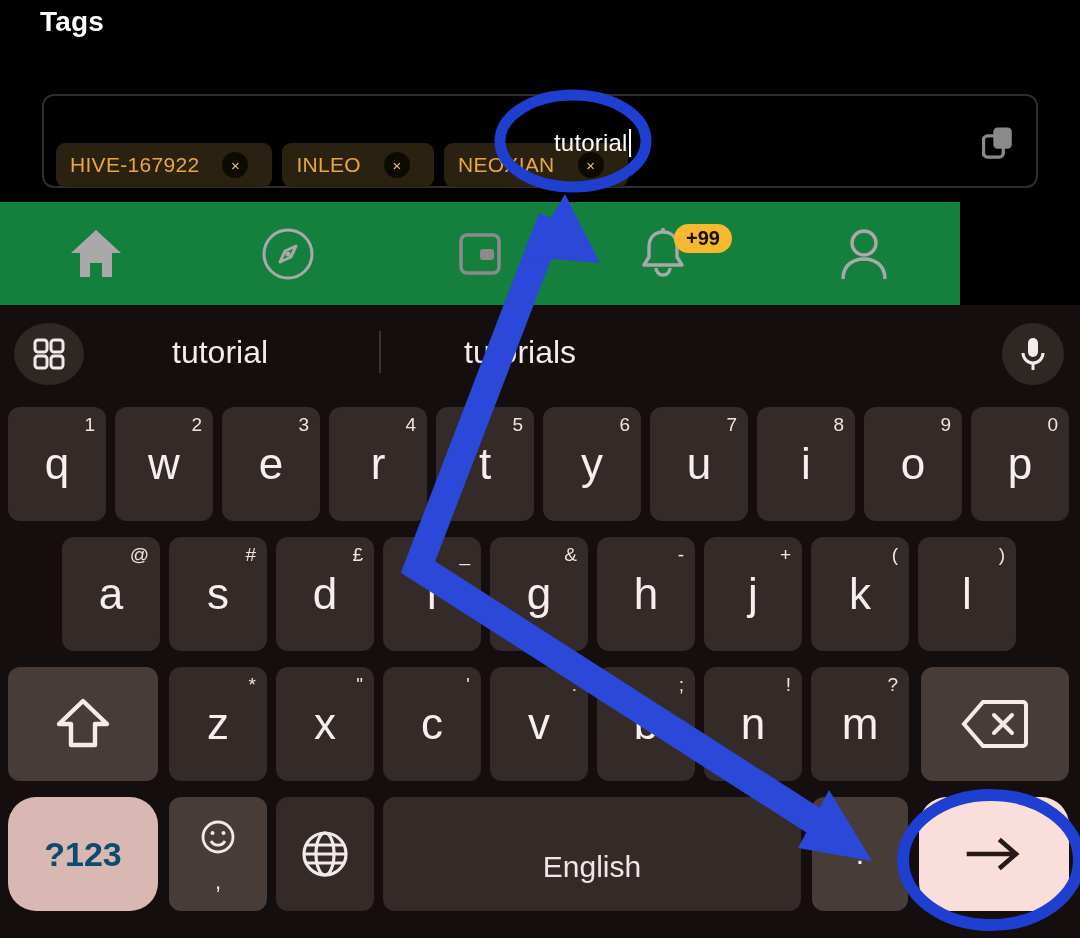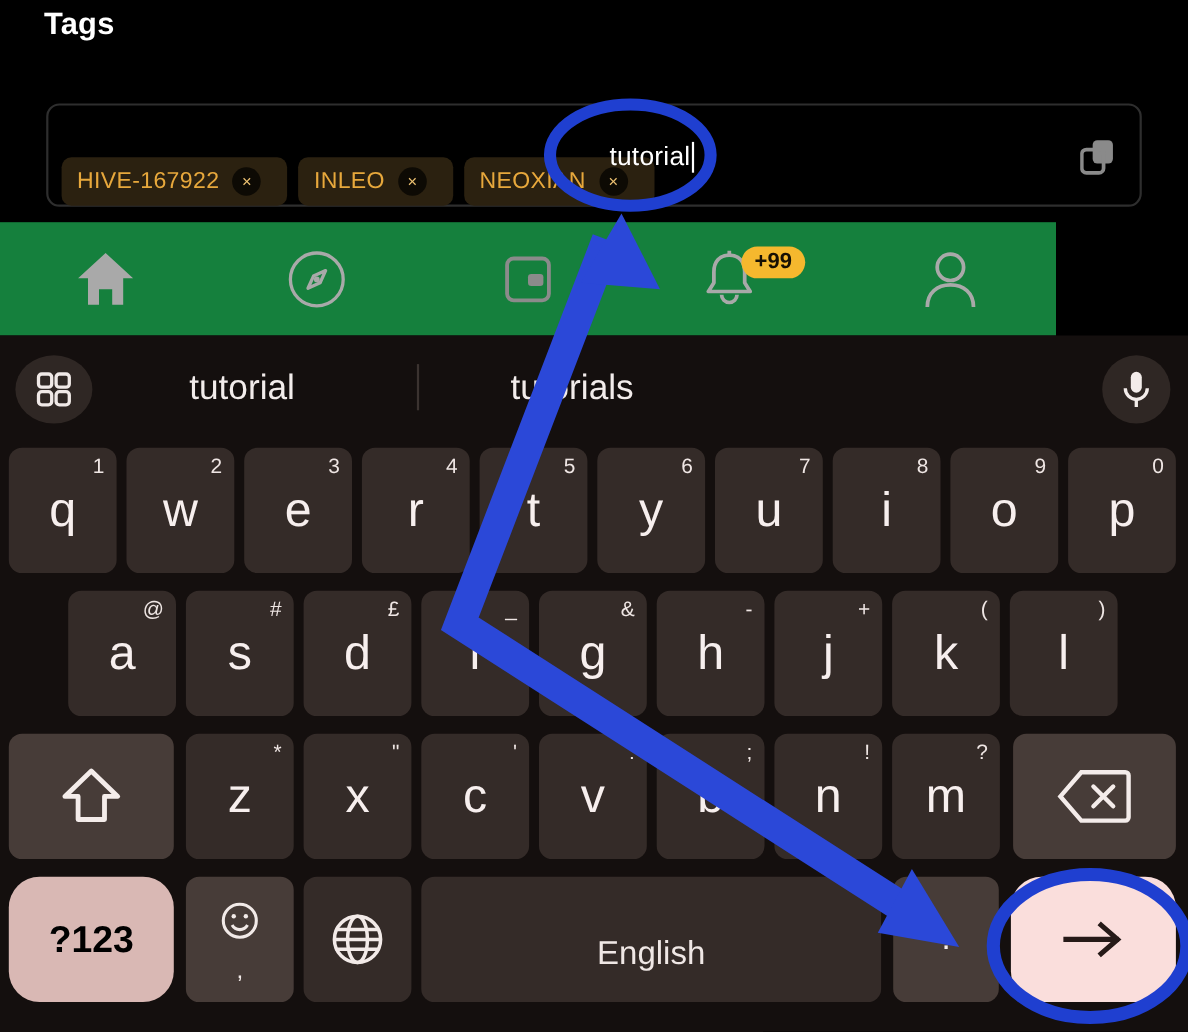--- a/index.html
+++ b/index.html
@@ -22,21 +22,21 @@
     font-size: 19.5px; color: #9b9b9b; letter-spacing: .1px;
   }
   .tags-box {
     position: absolute; left: 42px; top: 94px;
     width: 996px; height: 94px;
     border: 2px solid #2e2e2e; border-radius: 12px;
     background: #000;
   }
   .chips { position: absolute; left: 12px; top: 0; height: 94px; display: flex; align-items: center; gap: 10px; }
   .chip {
-    display: flex; align-items: center; gap: 12px;
+    display: flex; align-items: center; gap: 23px;
     height: 44px; padding: 0 24px 0 14px;
     background: #2b2110; border-radius: 9px; margin-top: 44px;
   }
   .chip-label { font-size: 21px; color: #e7a83c; letter-spacing: .3px; white-space: nowrap; }
   .chip-x {
     width: 26px; height: 26px; border-radius: 50%;
     background: #0d0a04; color: #efc372; font-size: 15px;
     display: flex; align-items: center; justify-content: center;
   }
   .tag-input-wrap { position: absolute; left: 510px; top: 0; height: 94px; display: flex; align-items: center; }
@@ -80,21 +80,21 @@
   .krow { position: relative; width: 1080px; height: 130px; }
   .key {
     position: absolute; top: 8px; height: 114px;
     background: #342b28; border-radius: 12px;
     display: flex; align-items: center; justify-content: center;
   }
   .key.light { background: #473c38; }
   .key.accent { background: #d9b8b4; }
   .key.enter { background: #fadedc; border-radius: 28px; }
   .key .main { font-size: 44px; color: #f7efee; font-weight: 300; line-height: 1; }
-  .key.accent .main { color: #000000; font-size: 34px; font-weight: bold; }
+  .key.accent .main { color: #0c4a6e; font-size: 34px; font-weight: bold; }
   .key .alt {
     position: absolute; top: 8px; right: 11px;
     font-size: 19px; color: #efe6e4; line-height: 1;
   }
   .key .sub { position: absolute; bottom: 16px; font-size: 22px; color: #f1e9e7; }
   .space-label { font-size: 30px; color: #efe7e5; margin-top: 25px; }
 
   
   .anno { position: absolute; left: 0; top: 0; width: 1080px; height: 938px; pointer-events: none; }
 </style>

